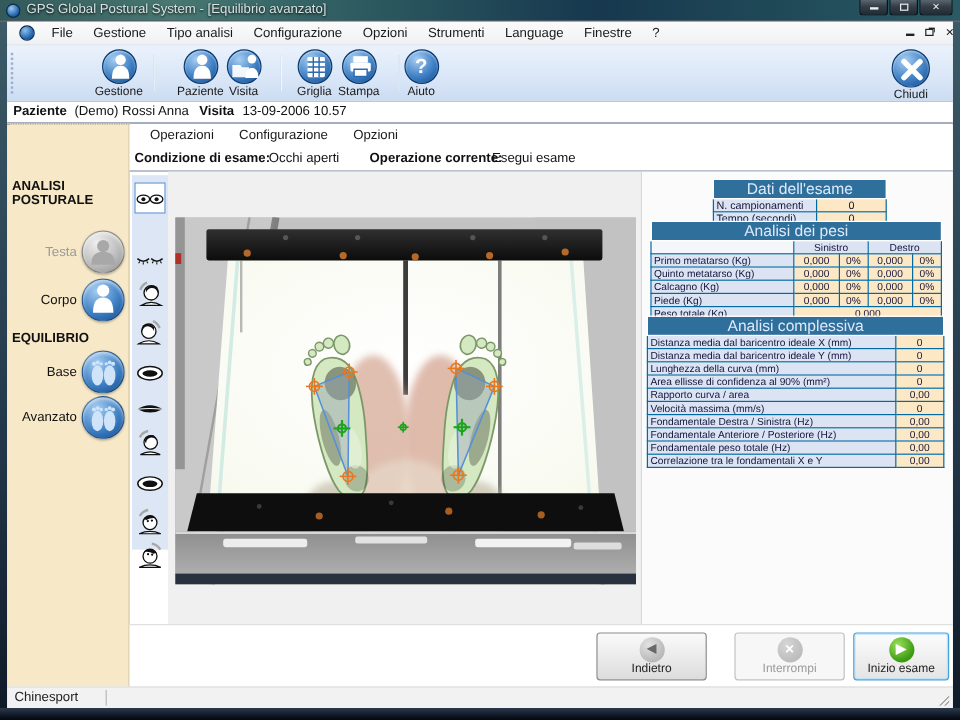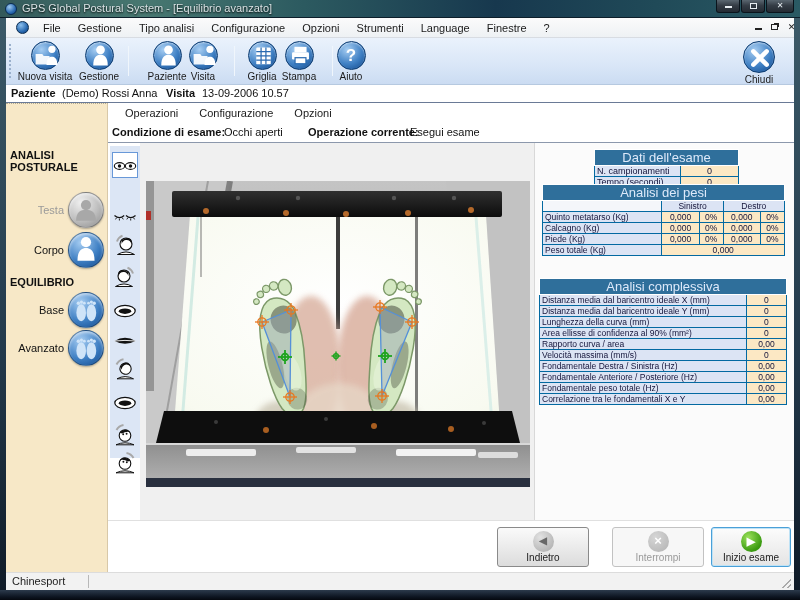--- a/index.html
+++ b/index.html
@@ -94,21 +94,21 @@
   table.dt th{background:#2f6f9b;color:#dde9fa;font-weight:normal;font-size:13px;
     height:12px;padding:0;border:1px solid #fff;overflow:hidden;white-space:nowrap;}
   table.dt td{height:11px;padding:0 2px;border:1px solid #0369a1;overflow:hidden;
     white-space:nowrap;color:#14143a;}
   td.lb{background:#dce4f4;text-align:left;}
   td.vl{background:#fce8c4;text-align:center;color:#222;}
   td.hd{background:#dce4f4;text-align:center;margin-top:16px;}
   td.bl{background:#f4f6fa;}
   .t-esame{left:59px;top:6px;width:144px;font-size:9px;}
   .t-pesi{left:7px;top:41px;width:243px;font-size:8.5px;}
-  .t-compl{left:4px;top:135px;width:248px;font-size:8.5px;}
+  .t-compl{left:4px;top:120px;width:248px;font-size:8.5px;}
 
   
   .footband{left:108px;top:520px;width:686px;height:52px;background:#fff;border-top:1px solid #e0e0e0;}
   .fbtn{top:6px;height:40px;border-radius:3px;text-align:center;font-size:10px;color:#222;
     border:1px solid #8a8a8a;background:linear-gradient(#fafafa,#dcdcdc);}
   .fbtn .fcirc{margin:3px auto 0;width:21px;height:21px;border-radius:50%;line-height:20px;font-weight:bold;}
   .fb-back{left:389px;width:92px;}
   .fb-back .fcirc{background:radial-gradient(circle at 35% 30%,#e2e2e2,#a8a8a8);color:#686868;font-size:10px;}
   .fb-stop{left:504px;width:92px;border-color:#c2c2c2;background:#f7f7f7;color:#9a9a9a;}
   .fb-stop .fcirc{background:radial-gradient(circle at 35% 30%,#d6d6d6,#b2b2b2);color:#fff;font-size:13px;}
@@ -232,26 +232,20 @@
       <span class="menu-item">Finestre</span>
       <span class="menu-item">?</span>
     </div>
     <div class="abs mdibtn" style="left:746px"><span class="glyph-min" style="border-color:#222"></span></div>
     <div class="abs mdibtn" style="left:762px"><span class="mdi-restore"></span></div>
     <div class="abs mdibtn" style="left:779px"><span>✕</span></div>
   </div>
 
   <div class="abs toolbar">
     <div class="abs tgrip"></div>
-    <div class="abs tbtn" style="left:8px">
-      <div class="tcirc"><svg width="29" height="29" viewBox="0 0 24 24">
-            <use href="#sym-folderperson"></use>
-          </svg></div>
-      <span class="tlabel">Nuova visita</span>
-      </div>
     <div class="abs tbtn" style="left:62px">
       <div class="tcirc"><svg width="29" height="29" viewBox="0 0 24 24">
             <use href="#sym-person"></use>
           </svg></div>
       <span class="tlabel">Gestione</span>
       </div>
     <div class="abs tsep" style="left:122px"></div>
     <div class="abs tbtn" style="left:130px">
       <div class="tcirc"><svg width="29" height="29" viewBox="0 0 24 24">
             <use href="#sym-person"></use>
@@ -588,20 +582,27 @@
       <tbody>
           <tr>
             <th colspan="5">Analisi dei pesi</th>
           </tr>
       <tr>
         <td class="bl"></td>
         <td class="hd" colspan="2">Sinistro</td>
         <td class="hd" colspan="2">Destro</td>
       </tr>
       <tr>
+            <td class="lb">Primo metatarso (Kg)</td>
+            <td class="vl">0,000</td>
+            <td class="vl">0%</td>
+            <td class="vl">0,000</td>
+            <td class="vl">0%</td>
+          </tr>
+      <tr>
             <td class="lb">Quinto metatarso (Kg)</td>
             <td class="vl">0,000</td>
             <td class="vl">0%</td>
             <td class="vl">0,000</td>
             <td class="vl">0%</td>
           </tr>
       <tr>
             <td class="lb">Calcagno (Kg)</td>
             <td class="vl">0,000</td>
             <td class="vl">0%</td>

